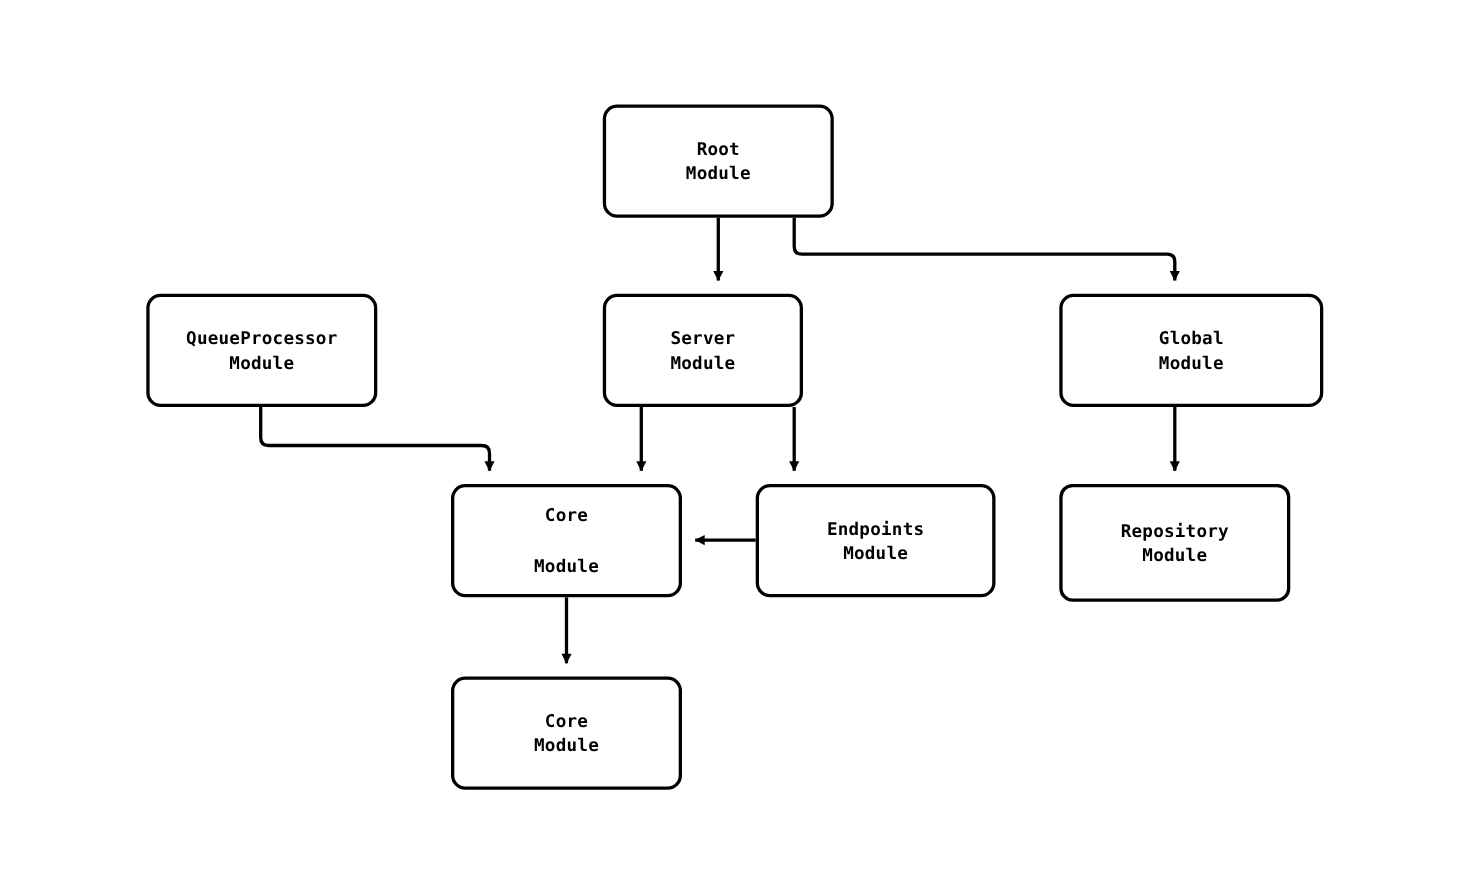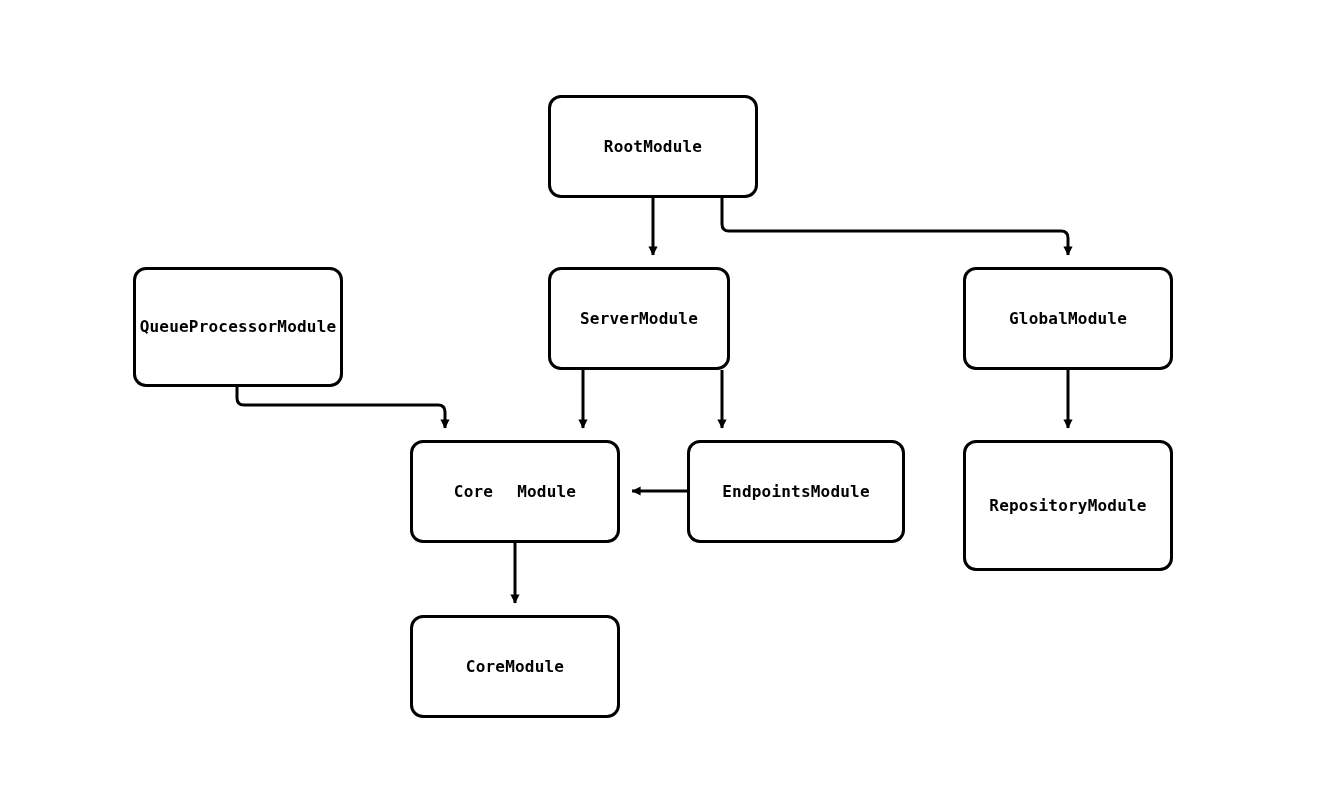--- a/index.html
+++ b/index.html
@@ -25,21 +25,21 @@
     width: 1337px;
     height: 809px;
   }
   .node {
     position: absolute;
     box-sizing: border-box;
     background: #ffffff;
     border: 3px solid #000000;
     border-radius: 13px;
     display: flex;
-    flex-direction: row;
+    flex-direction: column;
     align-items: center;
     justify-content: center;
     z-index: 2;
   }
   .node-label {
     font-family: "DejaVu Sans Mono", "Liberation Mono", monospace;
     font-size: 16px;
     font-weight: bold;
     line-height: 22px;
     color: #000000;
@@ -75,46 +75,46 @@
     <path d="M 515 543 L 515 603" fill="none" stroke="#000000" stroke-width="3" marker-end="url(#arrowhead)"></path>
 
     <path d="M 1068 370 L 1068 428" fill="none" stroke="#000000" stroke-width="3" marker-end="url(#arrowhead)"></path>
   </svg>
 
   <div class="node" style="left:548px; top:95px; width:210px; height:103px;">
     <div class="node-label">Root</div>
     <div class="node-label">Module</div>
   </div>
 
-  <div class="node" style="left:133px; top:267px; width:210px; height:120px;">
+  <div class="node" style="left:133px; top:267px; width:210px; height:103px;">
     <div class="node-label">QueueProcessor</div>
     <div class="node-label">Module</div>
   </div>
 
   <div class="node" style="left:548px; top:267px; width:182px; height:103px;">
     <div class="node-label">Server</div>
     <div class="node-label">Module</div>
   </div>
 
-  <div class="node" style="left:963px; top:267px; width:210px; height:103px;">
+  <div class="node" style="left:963px; top:267px; width:240px; height:103px;">
     <div class="node-label">Global</div>
     <div class="node-label">Module</div>
   </div>
 
   <div class="node" style="left:410px; top:440px; width:210px; height:103px;gap:24px;">
     <div class="node-label">Core</div>
     <div class="node-label">Module</div>
   </div>
 
   <div class="node" style="left:687px; top:440px; width:218px; height:103px;">
     <div class="node-label">Endpoints</div>
     <div class="node-label">Module</div>
   </div>
 
-  <div class="node" style="left:963px; top:440px; width:210px; height:131px;">
+  <div class="node" style="left:963px; top:440px; width:210px; height:107px;border-radius:12px;">
     <div class="node-label">Repository</div>
     <div class="node-label">Module</div>
   </div>
 
   <div class="node" style="left:410px; top:615px; width:210px; height:103px;">
     <div class="node-label">Core</div>
     <div class="node-label">Module</div>
   </div>
 
 </div>

